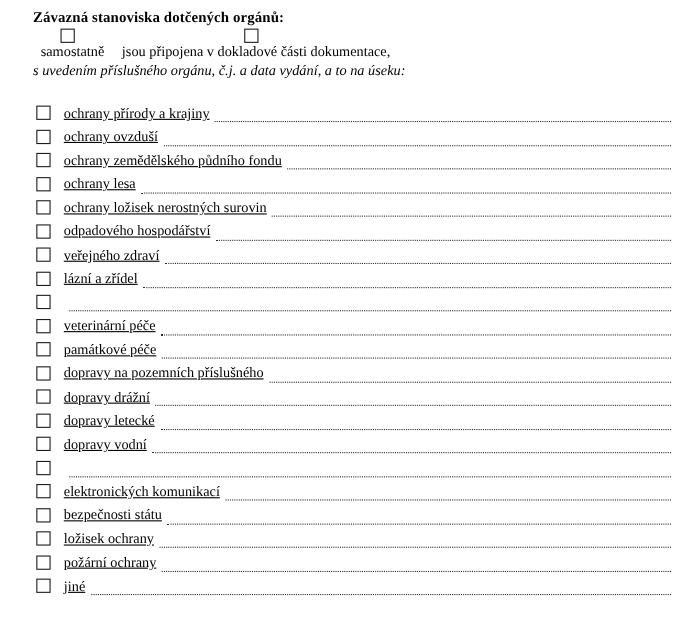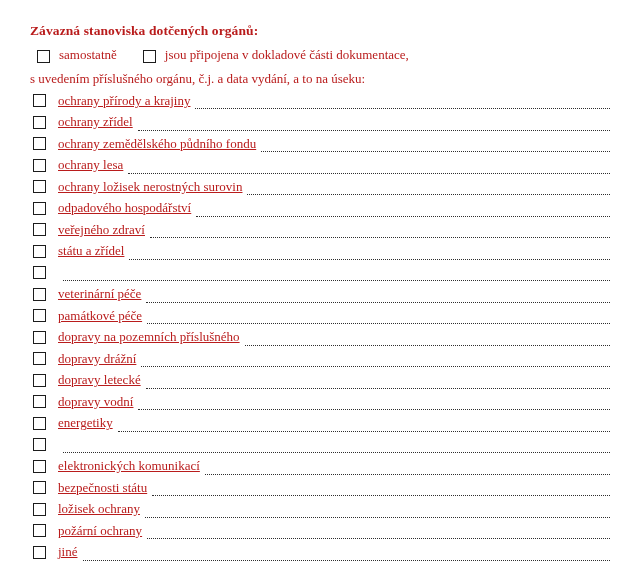--- a/index.html
+++ b/index.html
@@ -2,59 +2,60 @@
 <html><head>
 <meta charset="utf-8">
 <style>
   html, body { margin: 0; padding: 0; background: #ffffff; }
   .page {
     position: relative;
     width: 624px;
     height: 578px;
     background: #ffffff;
     box-sizing: border-box;
-    padding: 23px 12px 0 30px;
+    padding: 8px 12px 0 30px;
     font-family: "Liberation Serif", "DejaVu Serif", serif;
-    color: #b91c1c;
+    color: #000000;
     overflow: hidden;
   }
   .title {
     font-weight: bold;
     font-size: 13.5px;
     line-height: 16px;
     margin-bottom: 6px;
     letter-spacing: 0.1px;
     white-space: nowrap;
   }
   .options-row {
     display: flex;
     align-items: center;
     height: 20px;
     margin-left: 7px;
     margin-bottom: 3px;
     font-size: 13px;
   }
-  .opt { display: flex; align-items: flex-end; cursor: pointer; }
-  .opt + .opt { margin-left: 26px; }
+  .opt { display: flex; align-items: center; cursor: pointer; flex-direction: column; }
+  .opt + .opt { margin-left: 16px; }
   .cb {
     width: 11px;
     height: 11px;
     border: 1.5px solid #1c1c1c;
     background: #fff;
     display: inline-block;
     flex: none;
     box-sizing: content-box;
   }
   .opt .cb { margin-right: 9px; }
   .instruction {
     font-size: 13px;
     height: 21px;
     line-height: 21px;
-    margin-bottom: 1px;
+    margin-bottom: 18px;
     white-space: nowrap;
+    font-style: italic;
   }
   .items { display: block; text-decoration: underline; }
   .row {
     display: flex;
     align-items: center;
     height: 21.5px;
     margin-left: 3px;
   }
   .row .cb { margin-right: 12px; }
   .row-label {
@@ -93,21 +94,21 @@
   <div class="instruction">s uvedením příslušného orgánu, č.j. a data vydání, a to na úseku:</div>
 
   <div class="items">
       <div class="row">
       <span class="cb"></span>
       <span class="row-label">ochrany přírody a krajiny</span>
       <span class="leader"></span>
     </div>
       <div class="row">
       <span class="cb"></span>
-      <span class="row-label">ochrany zřídel</span>
+      <span class="row-label">ochrany ovzduší</span>
       <span class="leader"></span>
     </div>
       <div class="row">
       <span class="cb"></span>
       <span class="row-label">ochrany zemědělského půdního fondu</span>
       <span class="leader"></span>
     </div>
       <div class="row">
       <span class="cb"></span>
       <span class="row-label">ochrany lesa</span>
@@ -123,21 +124,21 @@
       <span class="row-label">odpadového hospodářství</span>
       <span class="leader"></span>
     </div>
       <div class="row">
       <span class="cb"></span>
       <span class="row-label">veřejného zdraví</span>
       <span class="leader"></span>
     </div>
       <div class="row">
       <span class="cb"></span>
-      <span class="row-label">státu a zřídel</span>
+      <span class="row-label">lázní a zřídel</span>
       <span class="leader"></span>
     </div>
       <div class="row">
       <span class="cb"></span>
       <span class="leader"></span>
     </div>
       <div class="row">
       <span class="cb"></span>
       <span class="row-label">veterinární péče</span>
       <span class="leader"></span>
@@ -162,25 +163,20 @@
       <span class="row-label">dopravy letecké</span>
       <span class="leader"></span>
     </div>
       <div class="row">
       <span class="cb"></span>
       <span class="row-label">dopravy vodní</span>
       <span class="leader"></span>
     </div>
       <div class="row">
       <span class="cb"></span>
-      <span class="row-label">energetiky</span>
-      <span class="leader"></span>
-    </div>
-      <div class="row">
-      <span class="cb"></span>
       <span class="leader"></span>
     </div>
       <div class="row">
       <span class="cb"></span>
       <span class="row-label">elektronických komunikací</span>
       <span class="leader"></span>
     </div>
       <div class="row">
       <span class="cb"></span>
       <span class="row-label">bezpečnosti státu</span>

